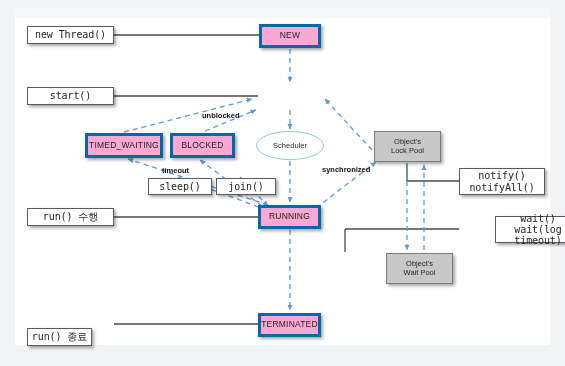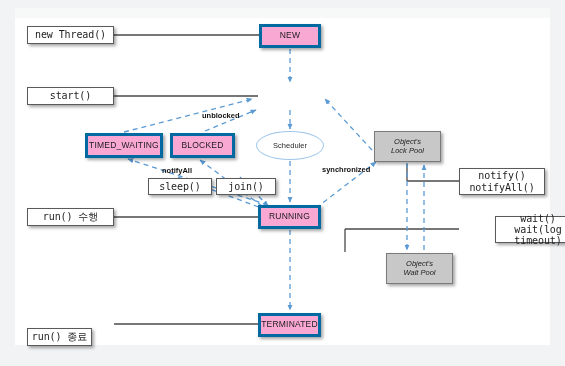--- a/index.html
+++ b/index.html
@@ -24,21 +24,21 @@
     display:flex;align-items:center;justify-content:center;
     text-align:center;line-height:1.12;
     box-shadow:2px 2px 3px rgba(0,0,0,.35);
   }
   .state{
     background:#f9a8d4;border:3px solid #0369a1;
     color:#1c1c1c;font-size:8.5px;letter-spacing:.2px;
   }
   .pool{
     background:#c8c8c8;border:1px solid #7a7a7a;
-    color:#1c1c1c;font-size:7.5px;letter-spacing:0;font-style:italic;
+    color:#1c1c1c;font-size:7.5px;letter-spacing:0;
   }
   .callbox{
     background:#ffffff;border:1px solid #5a5a5a;
     color:#1d1d1d;font-family:"DejaVu Sans Mono","Liberation Mono",monospace;
     font-size:10px;letter-spacing:-.1px;
   }
   .sched{
     position:absolute;box-sizing:border-box;
     display:flex;align-items:center;justify-content:center;
     border:1px solid #9ec6ea;border-radius:50%;
@@ -156,17 +156,17 @@
     <span>notifyAll()</span>
   </div>
 
   <div class="node callbox" style="left:459px;top:216px;width:86px;height:27px;flex-direction:column;margin-left:36px;">
     <span>wait()</span>
     <span>wait(log timeout)</span>
   </div>
 
   <div class="edgelabel" style="left:196px;top:111px;padding-left:6px;">unblocked</div>
 
-  <div class="edgelabel" style="left:162px;top:166px;">notifyAll</div>
+  <div class="edgelabel" style="left:162px;top:166px;">timeout</div>
 
   <div class="edgelabel" style="left:322px;top:165px;">synchronized</div>
 
 </div>
 
 </body></html>

